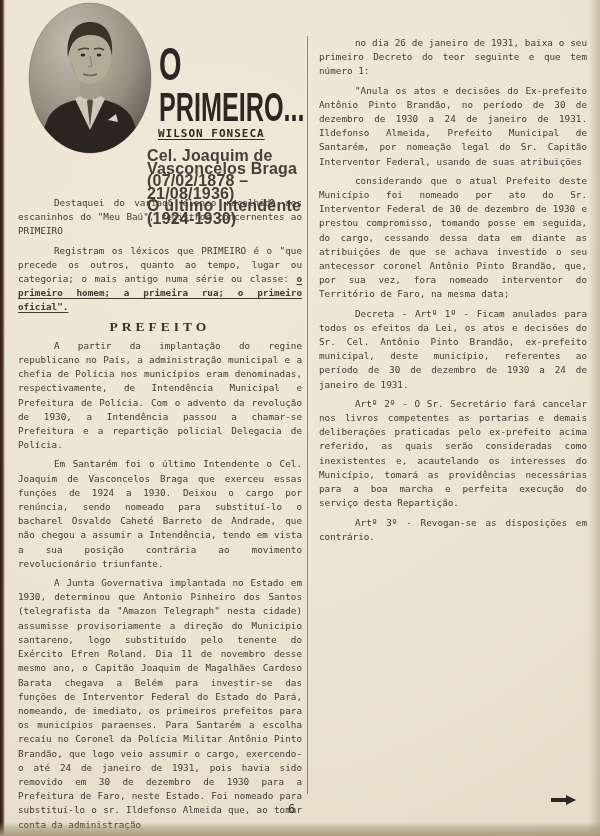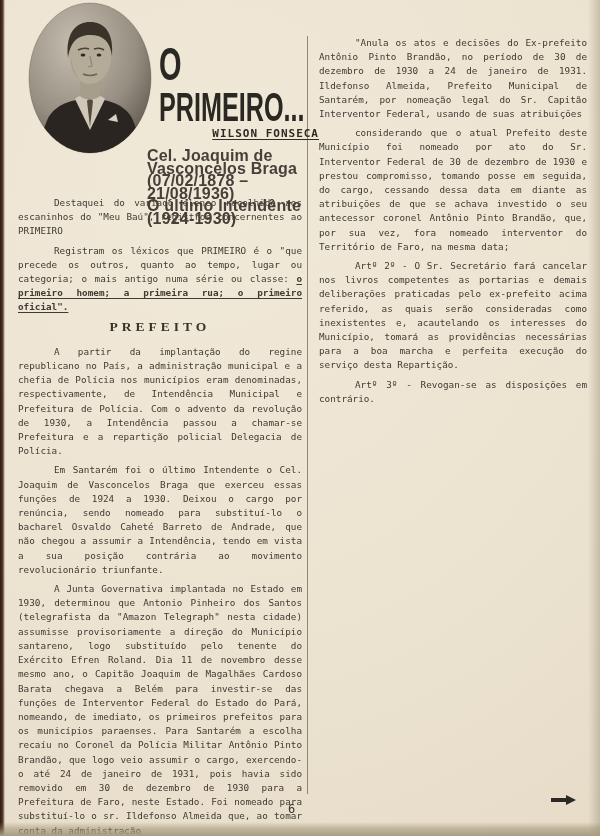--- a/index.html
+++ b/index.html
@@ -14,33 +14,33 @@
   .right-edge{position:absolute;right:0;top:0;bottom:0;width:12px;
     background:linear-gradient(to left,rgba(110,95,70,0.28),rgba(110,95,70,0));}
   .bottom-edge{position:absolute;left:0;right:0;bottom:0;height:14px;
     background:linear-gradient(to bottom,rgba(150,135,105,0) 0%,rgba(150,135,105,0.45) 45%,#a89c83 100%);}
   .photo{position:absolute;left:28px;top:2px;width:124px;height:152px;}
   .title-block{position:absolute;left:159px;top:42px;color:#2b2722;}
   .title-line{font-family:"Liberation Sans",sans-serif;font-weight:700;
     transform:scaleX(0.63);transform-origin:left top;white-space:nowrap;}
   .t1{font-size:46px;line-height:45px;}
   .t2{font-size:40px;line-height:40px;}
-  .byline{position:absolute;left:158px;top:127px;width:161px;text-align:right;
+  .byline{position:absolute;left:158px;top:127px;width:161px;
     font-weight:700;font-size:11px;letter-spacing:1px;color:#2e2a24;
     text-decoration:underline;text-underline-offset:2px;}
   .caption{position:absolute;left:147px;top:150px;width:190px;
     font-family:"Liberation Sans",sans-serif;font-weight:700;font-size:16px;
     line-height:12.5px;color:#46403a;letter-spacing:0.2px;}
   .divider{position:absolute;left:307px;top:36px;height:758px;width:1px;background:rgba(62,56,48,0.55);}
   .col{position:absolute;text-align:justify;font-size:9.3px;line-height:14.2px;}
   .col-left{left:18px;top:196px;width:284px;}
   .col-right{left:319px;top:36px;width:268px;}
   .para{margin:0 0 5px 0;text-indent:36px;}
   .col-heading{font-family:"Liberation Serif",serif;font-weight:600;font-size:13.5px;
-    letter-spacing:4px;text-align:center;margin:3px 0 11px 0;text-indent:0;color:#383329;}
+    letter-spacing:4px;text-align:center;margin:3px 0 5px 0;text-indent:0;color:#383329;}
   .u{text-decoration:underline;text-underline-offset:2px;font-weight:700;}
   .page-number{position:absolute;left:288px;top:802px;font-size:12px;letter-spacing:1px;color:#3a352e;}
   .arrow{position:absolute;left:551px;top:791px;width:26px;height:12px;}
 </style>
 </head>
 <body>
 
 <div class="page">
   <div class="left-edge"></div>
   <div class="right-edge"></div>
@@ -95,22 +95,24 @@
 
   <div class="col col-left">
       <p class="para"><span>Destaquei do variado elenco recolhido aos escaninhos do "Meu Baú", registros concernentes ao PRIMEIRO</span></p>
       <p class="para"><span>Registram os léxicos que PRIMEIRO é o "que precede os outros, quanto ao tempo, lugar ou categoria; o mais antigo numa série ou classe: </span><span class="u">o primeiro homem; a primeira rua; o primeiro oficial".</span></p>
       <h3 class="col-heading"><span>PREFEITO</span></h3>
       <p class="para"><span>A partir da implantação do regine republicano no País, a administração municipal e a chefia de Polícia nos municípios eram denominadas, respectivamente, de Intendência Municipal e Prefeitura de Polícia. Com o advento da revolução de 1930, a Intendência passou a chamar-se Prefeitura e a repartição policial Delegacia de Polícia.</span></p>
       <p class="para"><span>Em Santarém foi o último Intendente o Cel. Joaquim de Vasconcelos Braga que exerceu essas funções de 1924 a 1930. Deixou o cargo por renúncia, sendo nomeado para substituí-lo o bacharel Osvaldo Caheté Barreto de Andrade, que não chegou a assumir a Intendência, tendo em vista a sua posição contrária ao movimento revolucionário triunfante.</span></p>
       <p class="para"><span>A Junta Governativa implantada no Estado em 1930, determinou que Antonio Pinheiro dos Santos (telegrafista da "Amazon Telegraph" nesta cidade) assumisse provisoriamente a direção do Município santareno, logo substituído pelo tenente do Exército Efren Roland. Dia 11 de novembro desse mesmo ano, o Capitão Joaquim de Magalhães Cardoso Barata chegava a Belém para investir-se das funções de Interventor Federal do Estado do Pará, nomeando, de imediato, os primeiros prefeitos para os municípios paraenses. Para Santarém a escolha recaíu no Coronel da Polícia Militar Antônio Pinto Brandão, que logo veio assumir o cargo, exercendo-o até 24 de janeiro de 1931, pois havia sido removido em 30 de dezembro de 1930 para a Prefeitura de Faro, neste Estado. Foi nomeado para substituí-lo o sr. Ildefonso Almeida que, ao tomar conta da administração</span></p>
     </div>
   <div class="col col-right">
+      <p class="para"><span>no dia 26 de janeiro de 1931, baixa o seu primeiro Decreto do teor seguinte e que tem número 1:</span></p>
       <p class="para"><span>"Anula os atos e decisões do Ex-prefeito Antônio Pinto Brandão, no período de 30 de dezembro de 1930 a 24 de janeiro de 1931. Ildefonso Almeida, Prefeito Municipal de Santarém, por nomeação legal do Sr. Capitão Interventor Federal, usando de suas atribuições</span></p>
       <p class="para"><span>considerando que o atual Prefeito deste Município foi nomeado por ato do Sr. Interventor Federal de 30 de dezembro de 1930 e prestou compromisso, tomando posse em seguida, do cargo, cessando dessa data em diante as atribuições de que se achava investido o seu antecessor coronel Antônio Pinto Brandão, que, por sua vez, fora nomeado interventor do Território de Faro, na mesma data;</span></p>
+      <p class="para"><span>Decreta - Artº 1º - Ficam anulados para todos os efeitos da Lei, os atos e decisões do Sr. Cel. Antônio Pinto Brandão, ex-prefeito municipal, deste município, referentes ao período de 30 de dezembro de 1930 a 24 de janeiro de 1931.</span></p>
       <p class="para"><span>Artº 2º - O Sr. Secretário fará cancelar nos livros competentes as portarias e demais deliberações praticadas pelo ex-prefeito acima referido, as quais serão consideradas como inexistentes e, acautelando os interesses do Município, tomará as providências necessárias para a boa marcha e perfeita execução do serviço desta Repartição.</span></p>
       <p class="para"><span>Artº 3º - Revogan-se as disposições em contrário.</span></p>
     </div>
 
   <div class="page-number">6</div>
 
   <div class="arrow">
     <svg width="26" height="12" viewBox="0 0 26 12">
       <path d="M0,4 h15 V1 l10,5 l-10,5 V8 H0 Z" fill="#2c2823"></path>
     </svg>

